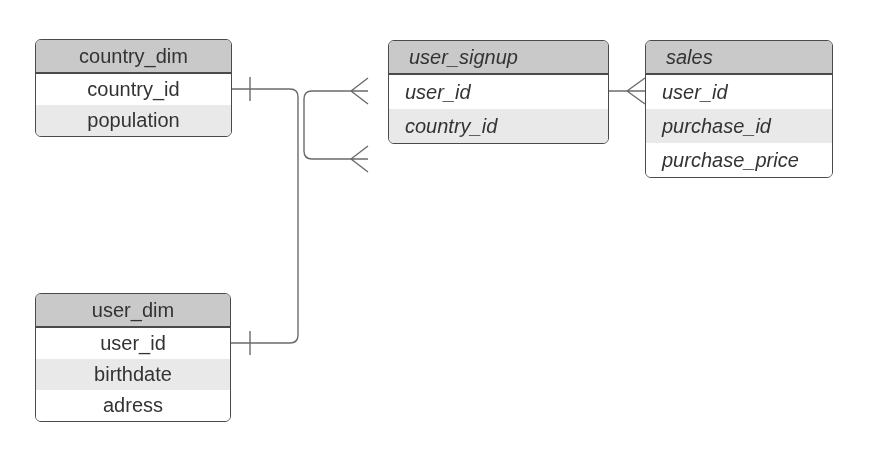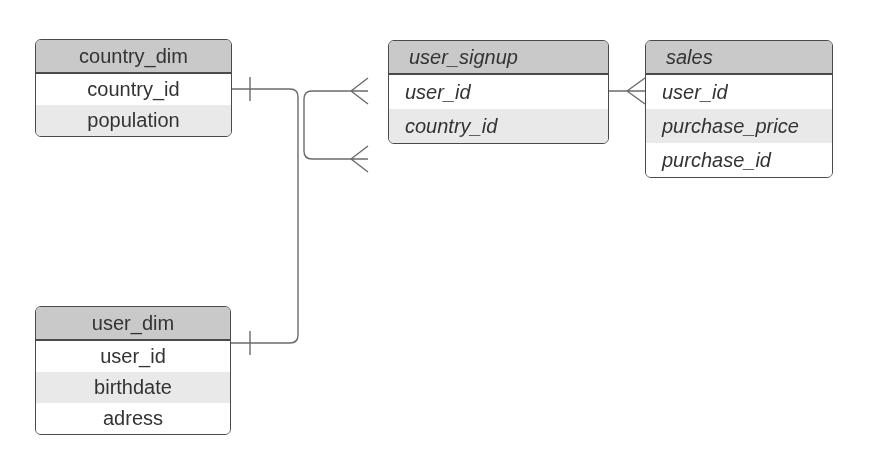--- a/index.html
+++ b/index.html
@@ -43,21 +43,21 @@
     background:var(--row-fill);
     display:flex;align-items:center;justify-content:center;
     box-sizing:border-box;
   }
   
   .entity .row:nth-child(odd){background:var(--row-alt-fill);}
   
   #table-country_dim{left:35px;top:39px;width:197px;}
   #table-user_signup{left:388px;top:40px;width:221px;}
   #table-sales{left:645px;top:40px;width:188px;}
-  #table-user_dim{left:35px;top:306px;width:196px;}
+  #table-user_dim{left:35px;top:293px;width:196px;}
   
   #table-user_signup,#table-sales{font-style:italic;}
   #table-user_signup .hdr,#table-sales .hdr{justify-content:flex-start;padding-left:20px;}
   #table-user_signup .row,#table-sales .row{justify-content:flex-start;padding-left:16px;height:34px;}
 </style>
 </head>
 <body>
 
 <div id="canvas">
 
@@ -83,22 +83,22 @@
         <div class="row">population</div>
       </div>
       <div class="entity" id="table-user_signup">
         <div class="hdr">user_signup</div>
         <div class="row">user_id</div>
         <div class="row">country_id</div>
       </div>
       <div class="entity" id="table-sales">
         <div class="hdr">sales</div>
         <div class="row">user_id</div>
+        <div class="row">purchase_id</div>
         <div class="row">purchase_price</div>
-        <div class="row">purchase_id</div>
       </div>
       <div class="entity" id="table-user_dim">
         <div class="hdr">user_dim</div>
         <div class="row">user_id</div>
         <div class="row">birthdate</div>
         <div class="row">adress</div>
       </div>
     </div>
 
 </div>

